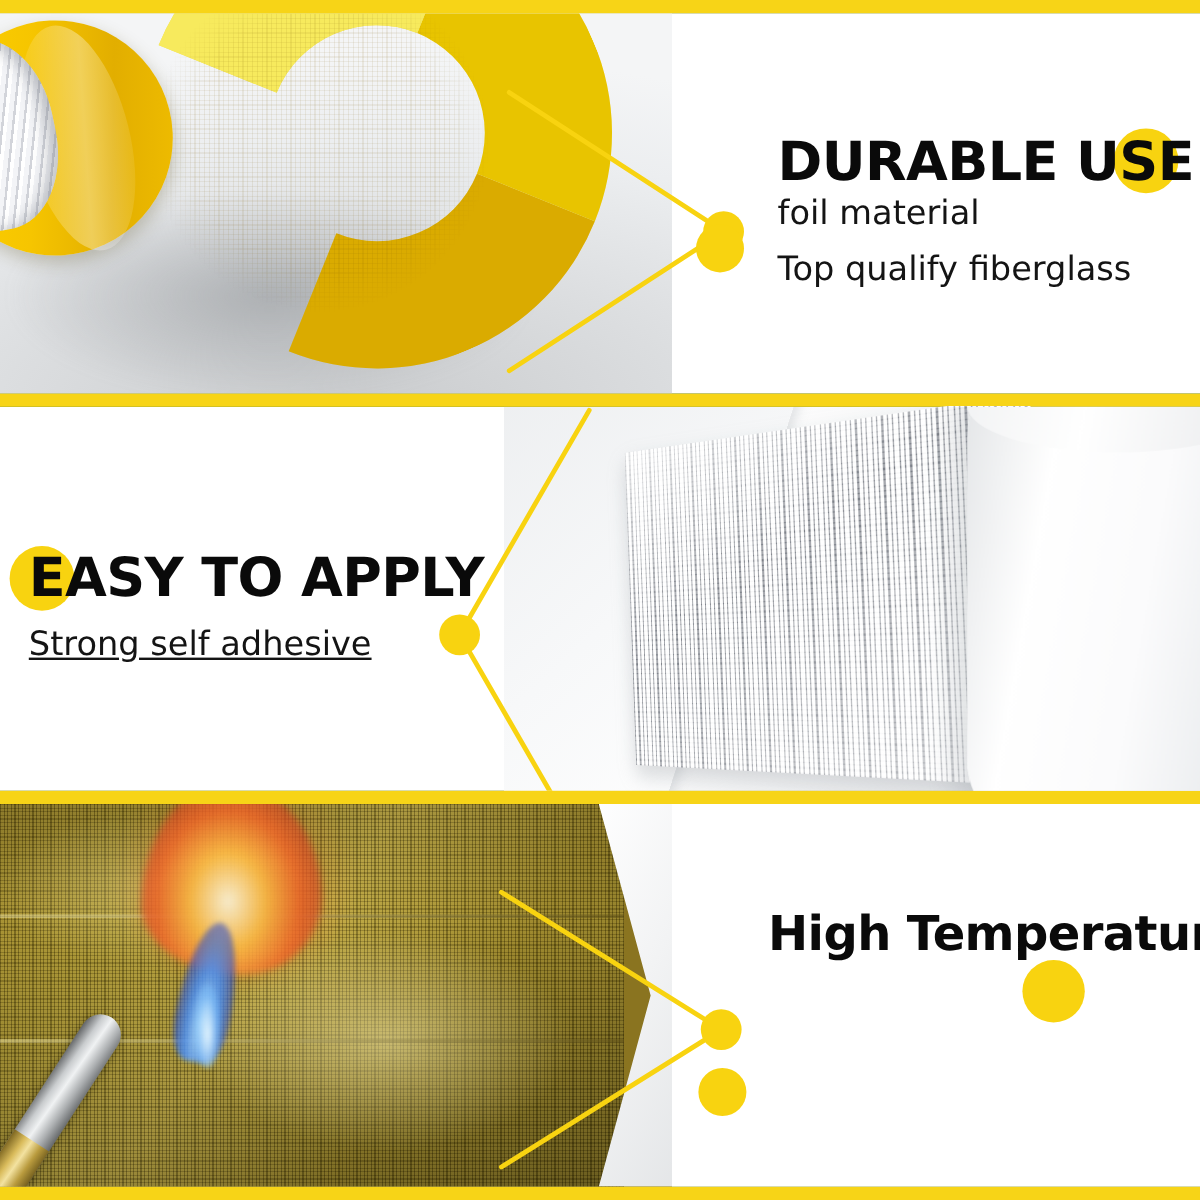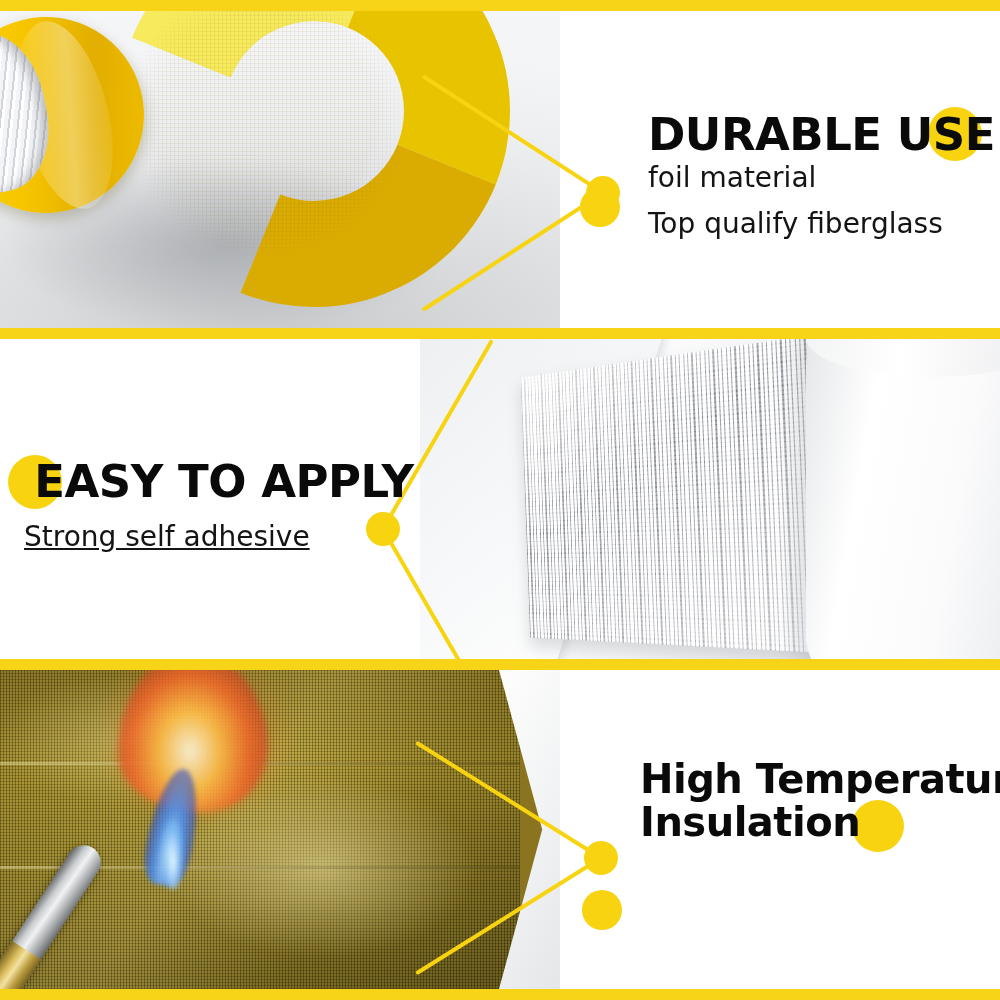--- a/index.html
+++ b/index.html
@@ -251,21 +251,21 @@
 
   
   #txt-1 { left:648px; top:100px; width:340px; }
   #txt-1 .headline { font-size:45px; }
   #txt-1 .sub { font-size:28px; margin-top:11px; }
   #dot-h1 { width:54px; height:54px; right:6px; top:-4px; }
   #dot-edge-1 { position:absolute; left:-68px; top:76px; width:40px; height:40px; border-radius:50%; background:#F8D310; z-index:1; }
 
   
   #txt-2 { left:24px; top:119px; width:400px; }
-  #txt-2 .headline { font-size:45px;text-align:center; }
+  #txt-2 .headline { font-size:45px; }
   #txt-2 .sub { font-size:28px; margin-top:12px;text-decoration:underline; }
   #dot-h2 { width:54px; height:54px; left:-16px; top:-3px; }
 
   
   #txt-3 { left:640px; top:88px; width:360px; }
   #txt-3 .headline { font-size:40px; }
   #txt-3 .sub { font-size:28px; margin-top:11px; }
   #dot-h3 { width:52px; height:52px; left:212px; top:42px; }
   #dot-edge-3 { position:absolute; left:-58px; top:132px; width:40px; height:40px; border-radius:50%; background:#F8D310; z-index:1; }
 </style>
@@ -351,17 +351,16 @@
     <div class="connector">
       <div class="spoke" style="left:601px; top:186px; width:218px; transform:rotate(-148deg);"></div>
       <div class="spoke" style="left:601px; top:186px; width:218px; transform:rotate(148deg);"></div>
       <div class="node" style="left:584px; top:171px;"></div>
     </div>
 
     <div class="txt" id="txt-3">
       <div id="dot-edge-3"></div>
       <div class="hl-dot" id="dot-h3"></div>
       <div class="headline">High Temperature</div>
-      <div class="headline">Insulation</div>
     </div>
   </div>
 
 </div>
 
 </body></html>

